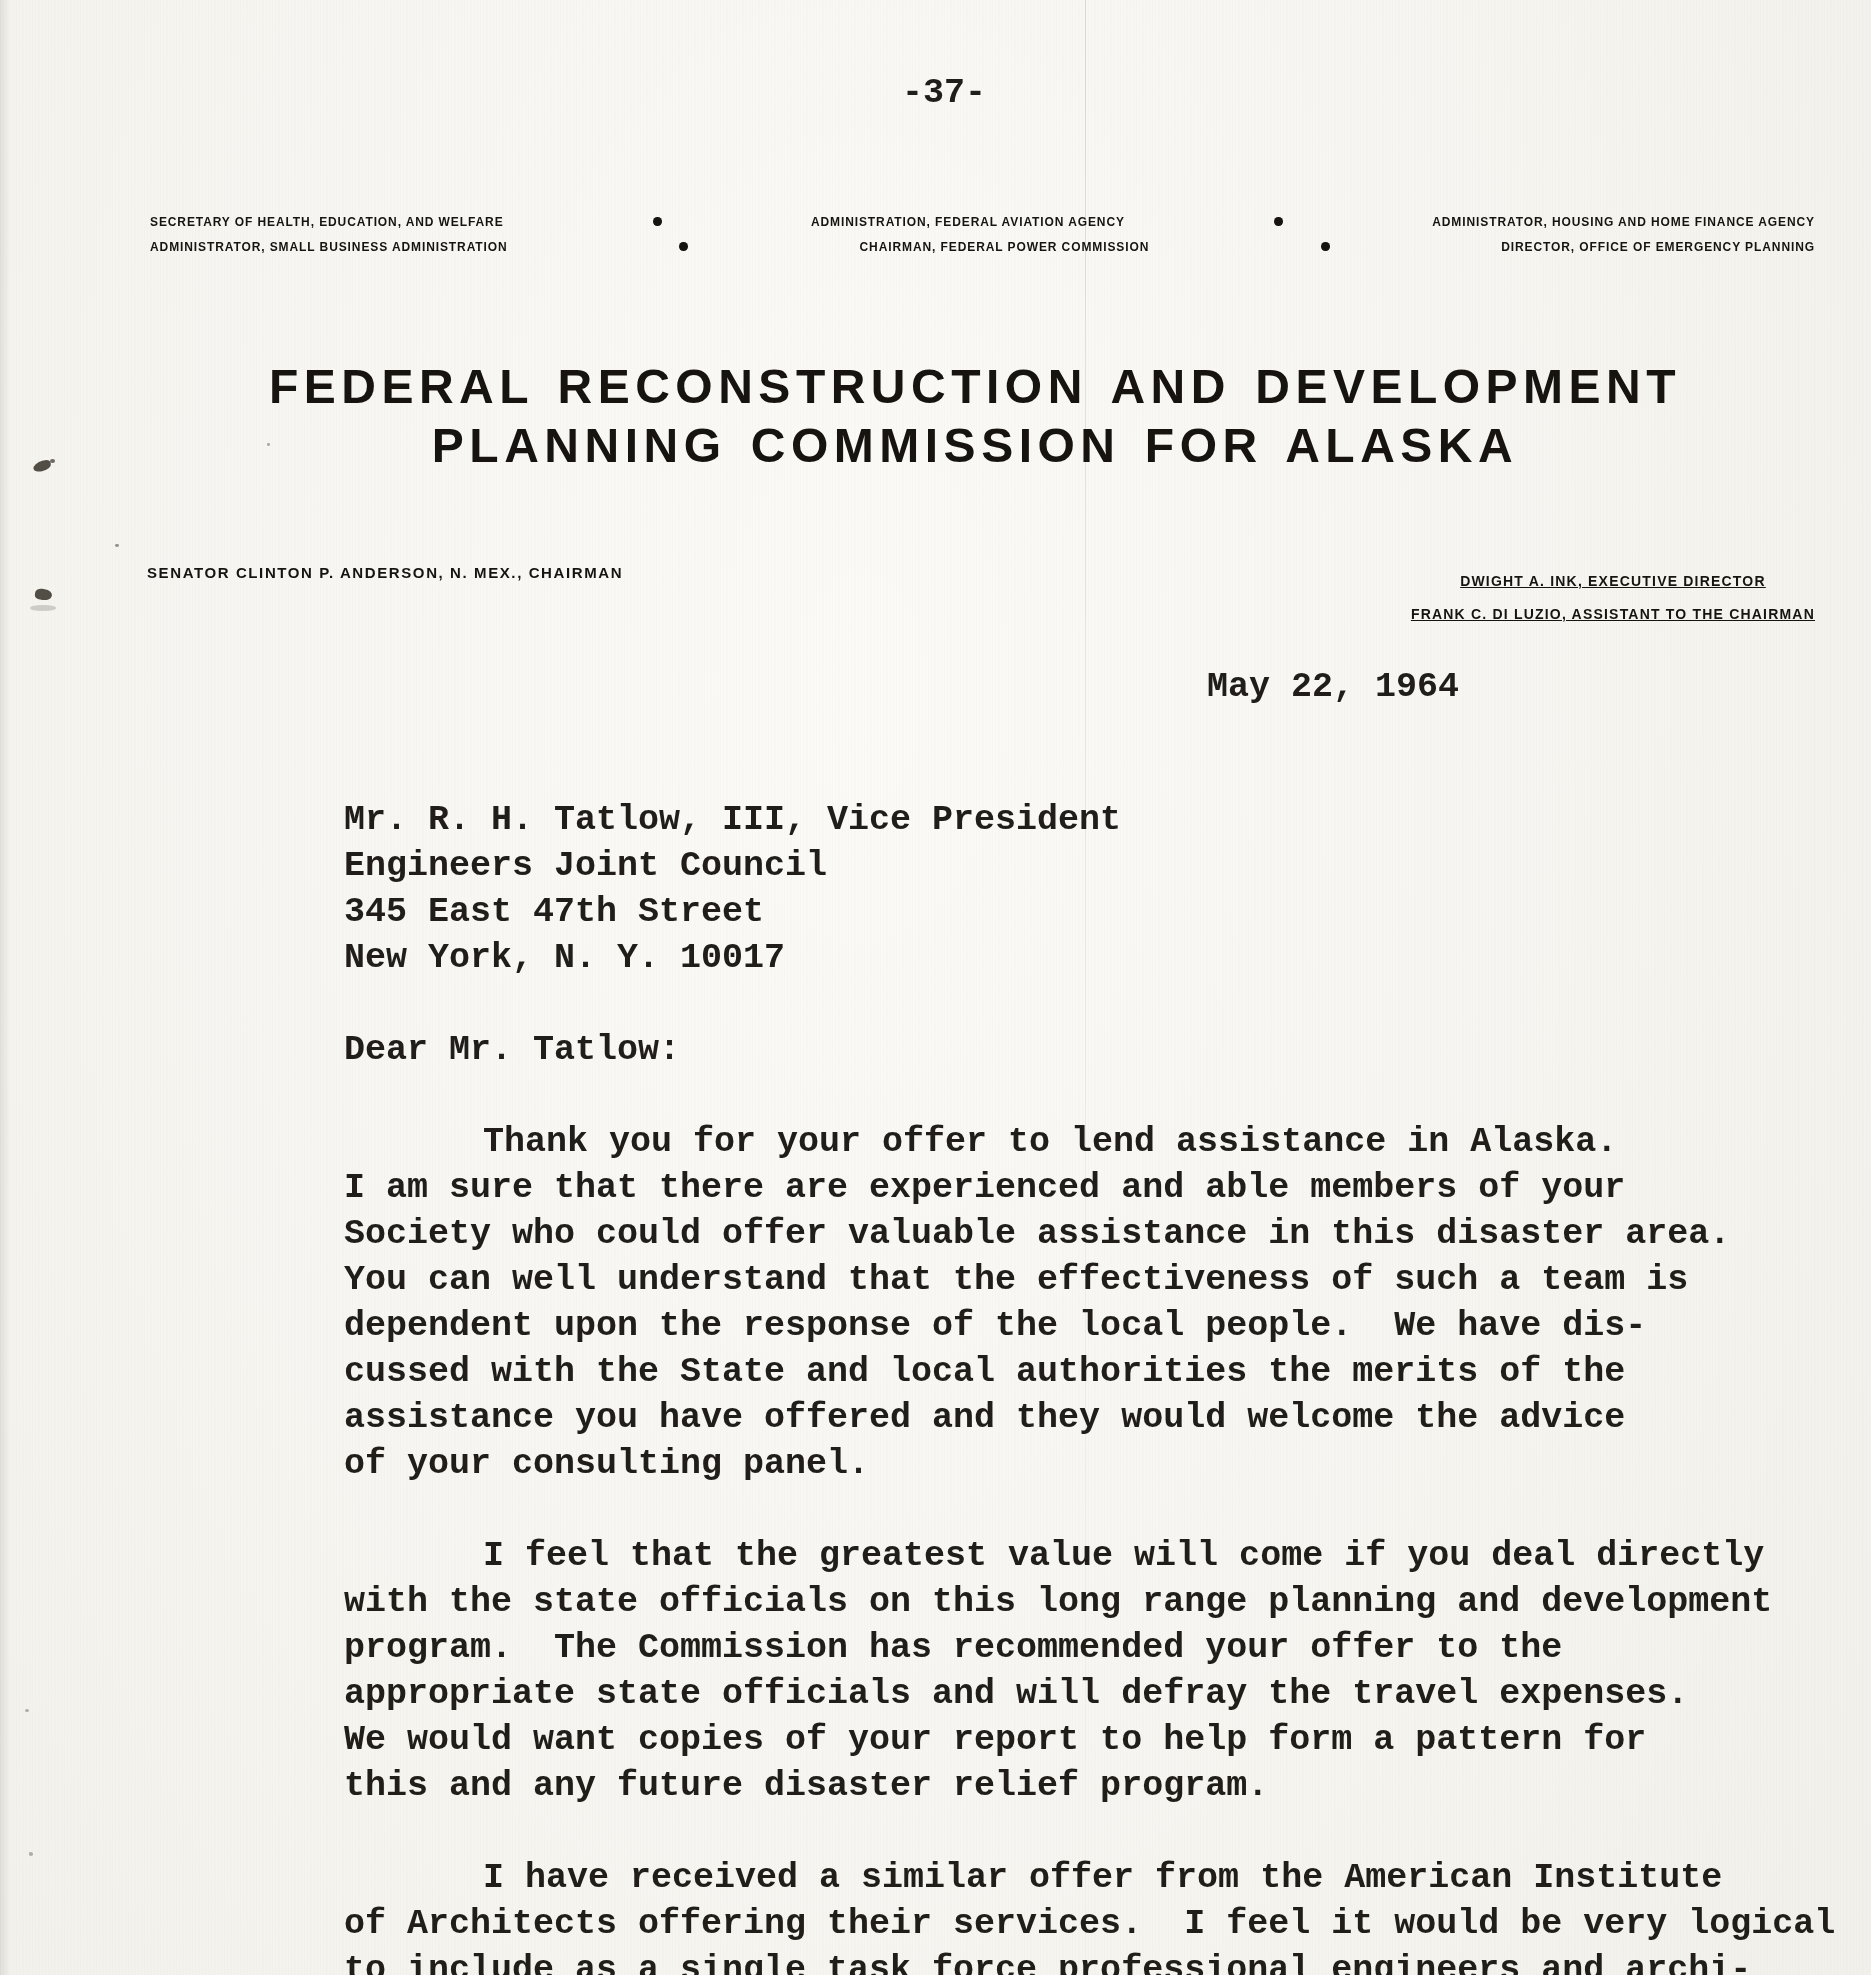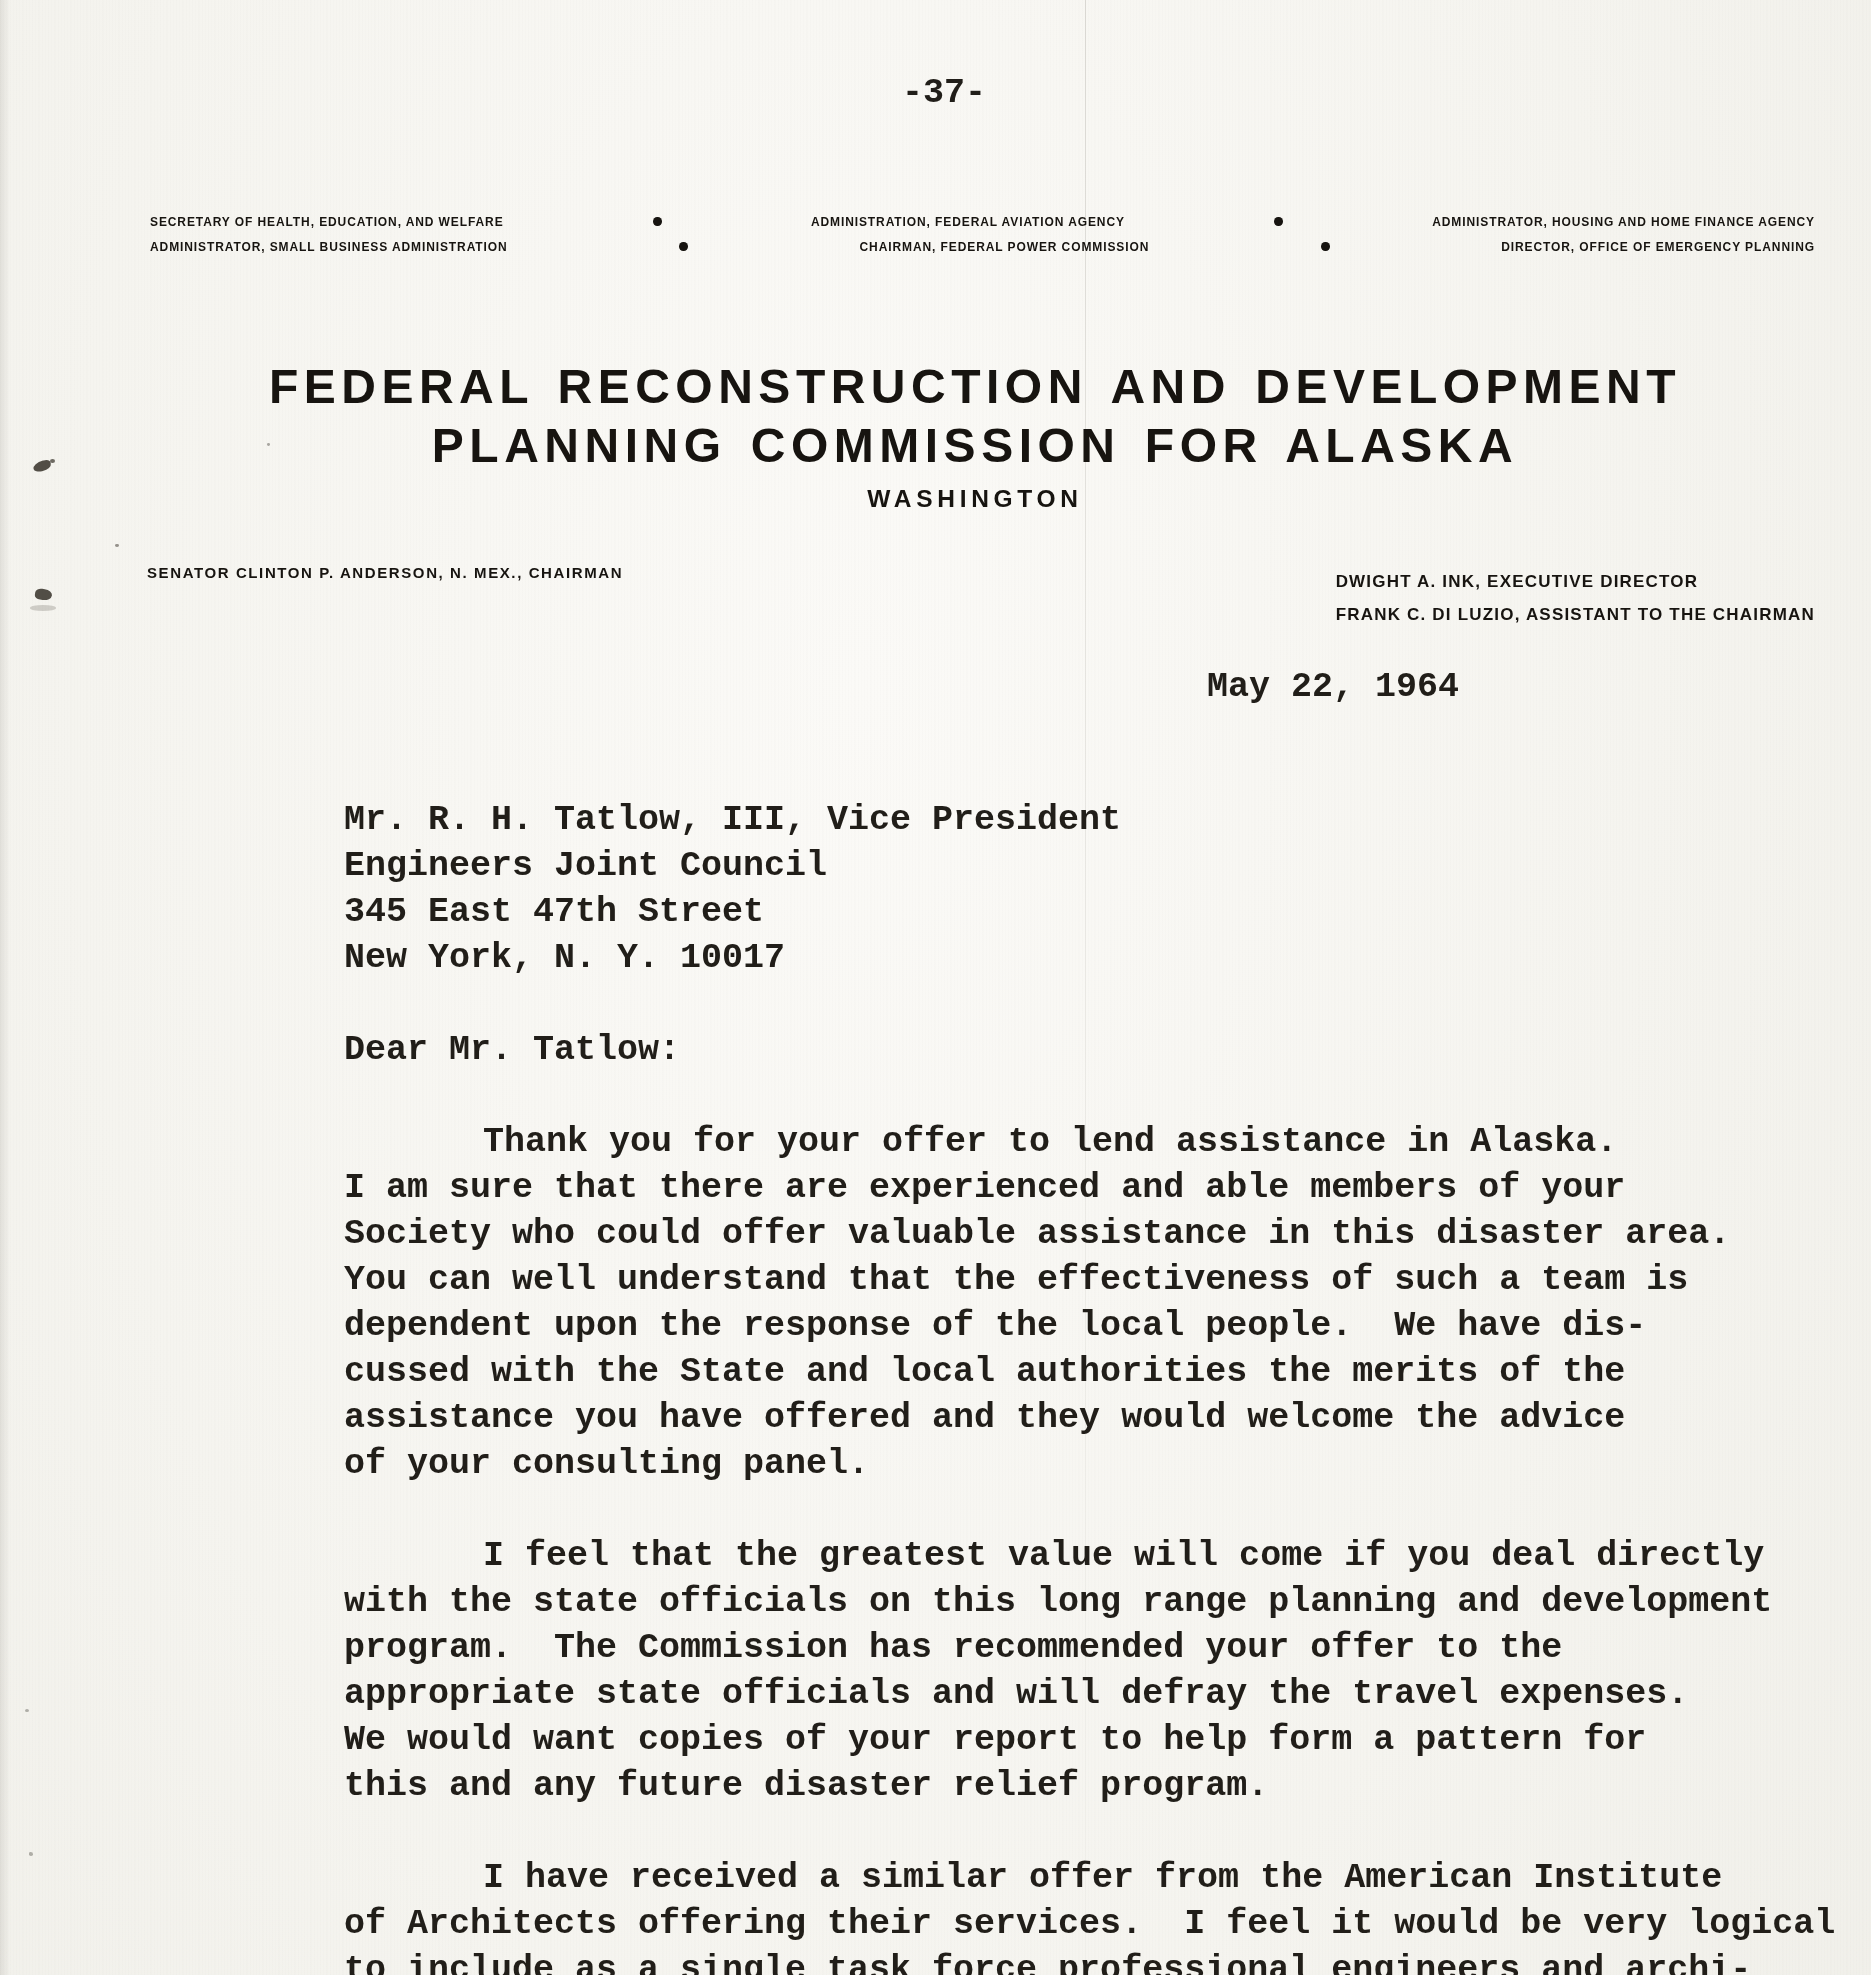--- a/index.html
+++ b/index.html
@@ -24,22 +24,22 @@
   .lh-row{display:flex;justify-content:space-between;align-items:center;height:25px;
           font-size:12px;letter-spacing:0.9px;white-space:nowrap;}
   .bullet{width:8.7px;height:9.5px;border-radius:50%;background:#171410;flex:0 0 auto;margin:0 3.2px;}
   
   .title-block{position:absolute;left:79px;right:0;top:365px;text-align:center;}
   .title-line{font-size:48px;line-height:43px;letter-spacing:5.5px;word-spacing:5.5px;white-space:nowrap;}
   .title-line2{margin-top:16px;}
   .location-line{margin-top:18px;font-size:24.5px;letter-spacing:4.7px;}
   
   .chairman{position:absolute;left:147px;top:564px;font-size:15px;letter-spacing:1.6px;white-space:nowrap;}
-  .directors{position:absolute;right:56px;top:565px;text-align:left;font-size:17px;
-             letter-spacing:1.2px;line-height:33px;white-space:nowrap;}
+  .directors{position:absolute;right:56px;top:565px;text-align:center;font-size:14px;
+             letter-spacing:1.2px;line-height:33px;white-space:nowrap;text-decoration:underline;}
   .date-line{position:absolute;left:1207px;top:664px;}
   
   .letter-flow{position:absolute;left:344px;top:797px;width:1505px;}
   .recipient{white-space:pre-wrap;}
   .salutation{margin-top:46px;}
   .para{margin-top:46px;white-space:pre-wrap;text-indent:139px;}
   
   .fold-line{position:absolute;left:1085px;top:0;width:1.2px;height:100%;pointer-events:none;
     background:linear-gradient(to bottom, rgba(70,64,54,.16), rgba(70,64,54,.08) 40%, rgba(70,64,54,.03) 72%, rgba(70,64,54,0));}
   .edge-shade{position:absolute;left:0;top:0;width:10.3px;height:100%;pointer-events:none;
@@ -75,21 +75,20 @@
     <span class="bullet"></span>
     <span>CHAIRMAN, FEDERAL POWER COMMISSION</span>
     <span class="bullet"></span>
     <span>DIRECTOR, OFFICE OF EMERGENCY PLANNING</span>
   </div>
 </header>
 
 <div class="title-block printed">
   <div class="title-line">FEDERAL RECONSTRUCTION AND DEVELOPMENT</div>
   <div class="title-line title-line2">PLANNING COMMISSION FOR ALASKA</div>
-  <div class="location-line">WASHINGTON</div>
 </div>
 
 <div class="chairman printed">SENATOR CLINTON P. ANDERSON, N. MEX., CHAIRMAN</div>
 <div class="directors printed">
   <div>DWIGHT A. INK, EXECUTIVE DIRECTOR</div>
   <div>FRANK C. DI LUZIO, ASSISTANT TO THE CHAIRMAN</div>
 </div>
 
 <div class="date-line typed">May 22, 1964</div>
 

